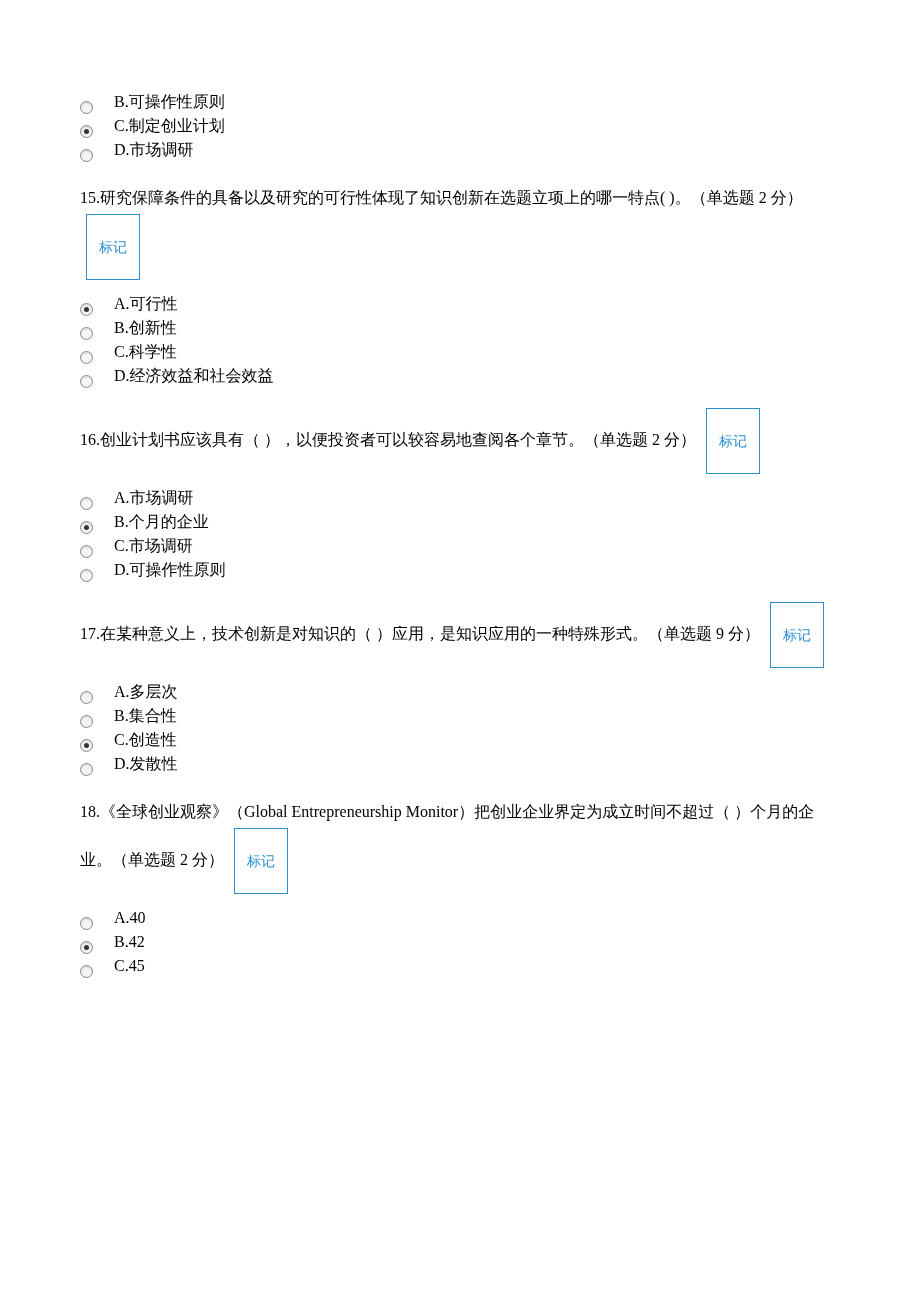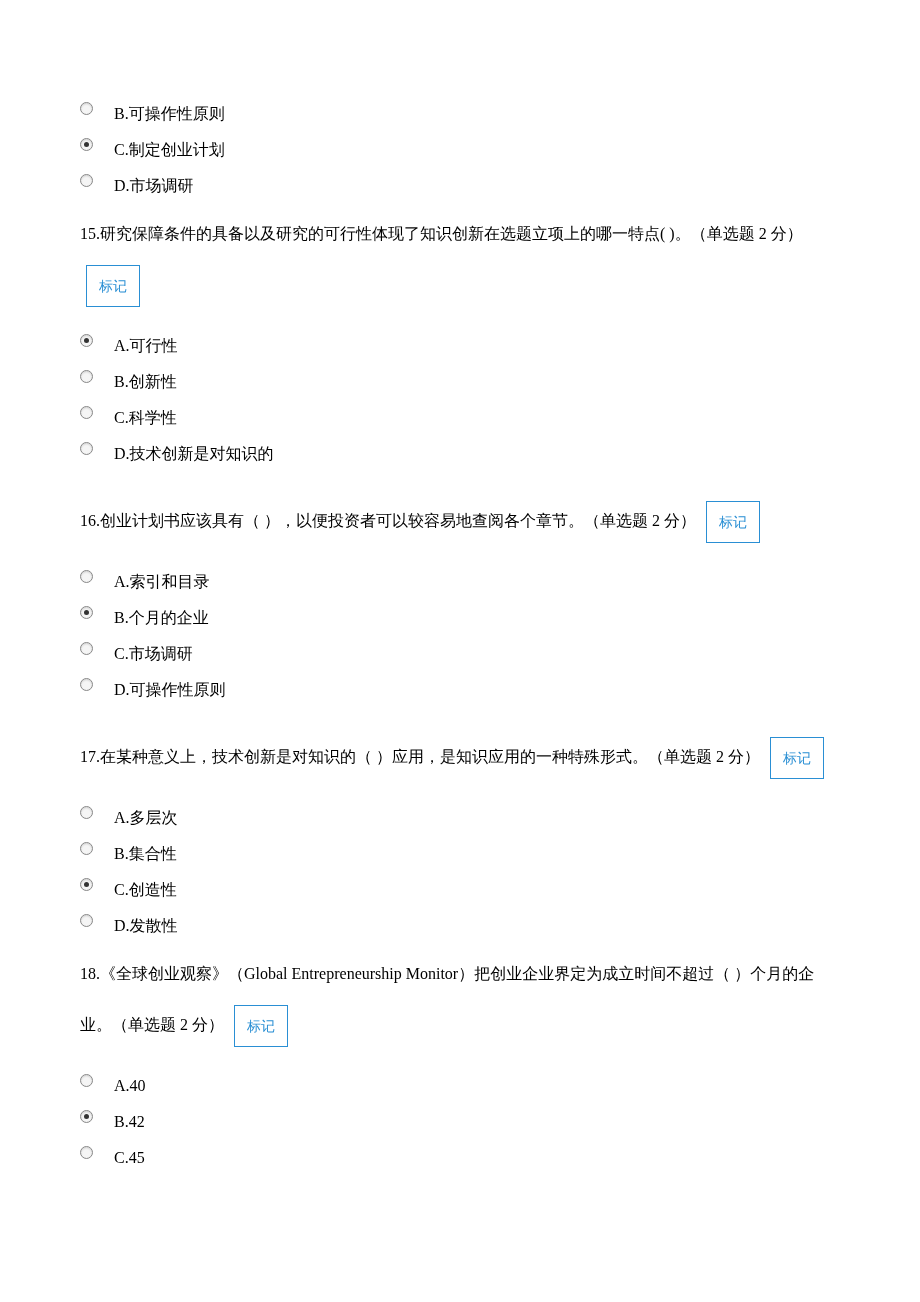--- a/index.html
+++ b/index.html
@@ -8,22 +8,22 @@
     padding: 90px 80px 60px 80px;
     width: 920px;
     font-family: "SimSun", "宋体", serif;
     font-size: 16px;
     color: #000;
     background: #fff;
     line-height: 1.5;
   }
   .option-row {
     display: flex;
-    align-items: flex-start;
-    margin: 12px 0;
+    align-items: flex-end;
+    margin: 0 0;
   }
   .radio-wrap {
     width: 30px;
     display: flex;
     align-items: center;
   }
   .radio {
     width: 13px;
     height: 13px;
     border: 1px solid #888;
@@ -48,22 +48,22 @@
   .question-line {
     margin: 20px 0 12px 0;
     line-height: 2.0;
   }
   .mark-btn {
     display: inline-block;
     border: 1px solid #2a8fd4;
     color: #2a8fd4;
     font-family: "Microsoft YaHei", sans-serif;
     font-size: 14px;
-    padding: 6px 12px;
-    margin: 15px 6px;
+    padding: 18px 12px;
+    margin: 0 6px;
     vertical-align: middle;
     background: #fff;
   }
 </style>
 </head>
 <body>
 
 <div class="option-row">
   <span class="radio-wrap">
     <span class="radio"></span>
@@ -102,32 +102,32 @@
 <div class="option-row">
   <span class="radio-wrap">
     <span class="radio"></span>
   </span>
   <span class="option-label">C.科学性</span>
 </div>
 <div class="option-row">
   <span class="radio-wrap">
     <span class="radio"></span>
   </span>
-  <span class="option-label">D.技术创新是对知识的</span>
+  <span class="option-label">D.经济效益和社会效益</span>
 </div>
 
 <div class="question-line">
   <span>16.创业计划书应该具有（  ），以便投资者可以较容易地查阅各个章节。（单选题 2 分）</span>
   <span class="mark-btn">标记</span>
 </div>
 <div class="option-row">
   <span class="radio-wrap">
     <span class="radio"></span>
   </span>
-  <span class="option-label">A.索引和目录</span>
+  <span class="option-label">A.市场调研</span>
 </div>
 <div class="option-row">
   <span class="radio-wrap">
     <span class="radio selected"></span>
   </span>
   <span class="option-label">B.个月的企业</span>
 </div>
 <div class="option-row">
   <span class="radio-wrap">
     <span class="radio"></span>
@@ -135,21 +135,21 @@
   <span class="option-label">C.市场调研</span>
 </div>
 <div class="option-row">
   <span class="radio-wrap">
     <span class="radio"></span>
   </span>
   <span class="option-label">D.可操作性原则</span>
 </div>
 
 <div class="question-line">
-  <span>17.在某种意义上，技术创新是对知识的（  ）应用，是知识应用的一种特殊形式。（单选题 2 分）</span>
+  <span>17.在某种意义上，技术创新是对知识的（  ）应用，是知识应用的一种特殊形式。（单选题 9 分）</span>
   <span class="mark-btn">标记</span>
 </div>
 <div class="option-row">
   <span class="radio-wrap">
     <span class="radio"></span>
   </span>
   <span class="option-label">A.多层次</span>
 </div>
 <div class="option-row">
   <span class="radio-wrap">

